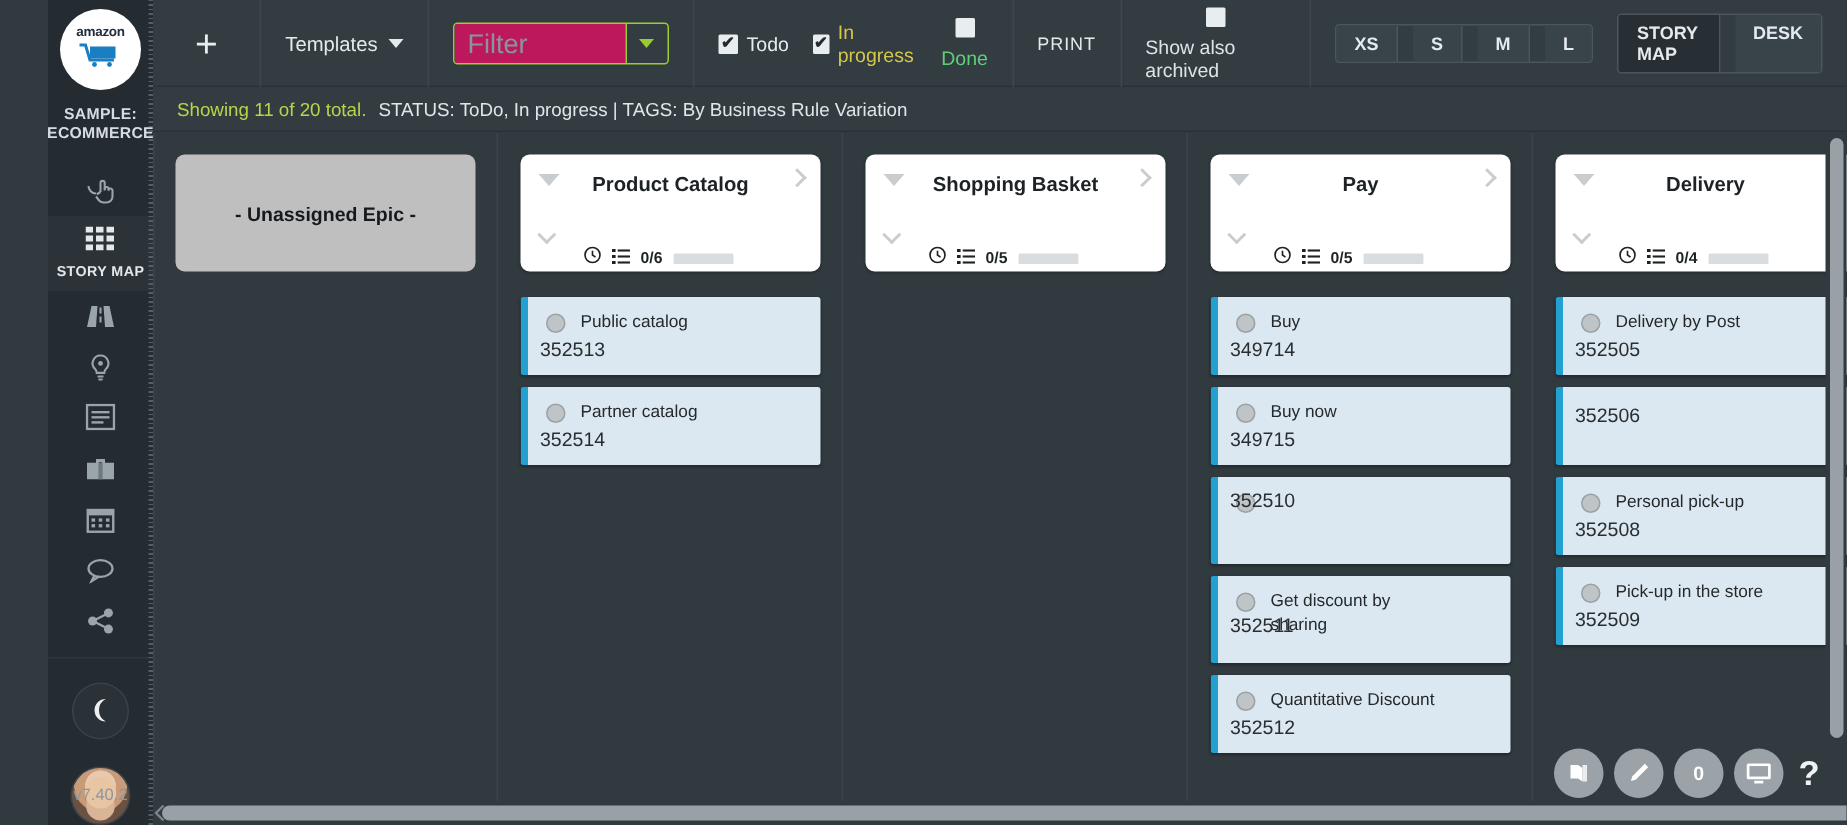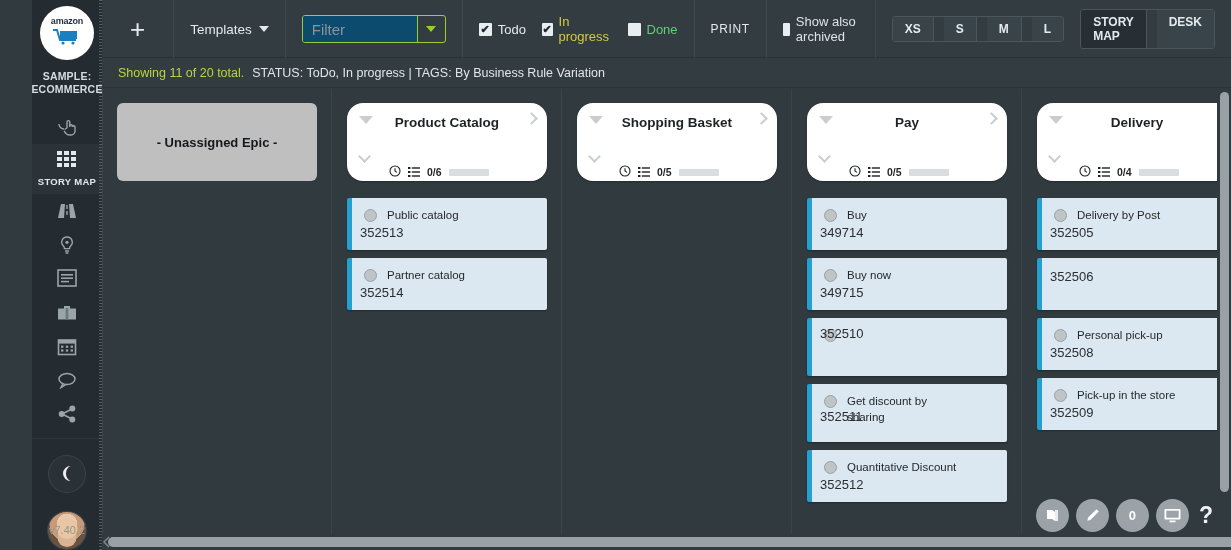--- a/index.html
+++ b/index.html
@@ -103,33 +103,33 @@
     padding: 0 12px;
   }
   .templates-btn { color: #e3e9ec; font-size: 13.5px; display: flex; align-items: center; gap: 7px; }
   .caret { width: 0; height: 0; border-left: 5px solid transparent; border-right: 5px solid transparent; border-top: 6px solid #e3e9ec; }
   .filter-box {
     display: flex; align-items: stretch;
     border: 1px solid #9acd32; border-radius: 3px;
     height: 28px; overflow: hidden;
   }
   .filter-input {
-    width: 114px; background: #0c4a6e; border: none; outline: none;
-    color: #cfd6da; font-size: 15px; padding: 0 9px;
+    width: 114px; background: #be185d; border: none; outline: none;
+    color: #cfd6da; font-size: 18px; padding: 0 9px;
     font-family: "Liberation Sans", sans-serif;
   }
   .filter-input::placeholder { color: #8b949a; }
   .filter-drop {
     width: 28px; border-left: 1px solid #9acd32;
     display: flex; align-items: center; justify-content: center;
   }
   .caret-green { width: 0; height: 0; border-left: 5px solid transparent; border-right: 5px solid transparent; border-top: 6px solid #9acd32; }
 
   .chk { display: flex; align-items: center; gap: 6px; margin-right: 16px; font-size: 13px; }
-  .chk:last-child { margin-right: 0; }
+  .chk:last-child { margin-right: 0; flex-direction: column; }
   .box {
     width: 13px; height: 13px; background: #e8edf0; border-radius: 1px;
     display: flex; align-items: center; justify-content: center;
     color: #222b30; font-size: 11px; line-height: 11px; font-weight: bold;
   }
   .lbl-todo { color: #e6ebee; }
   .lbl-prog { color: #d4c84a; }
   .lbl-done { color: #5fcf7a; }
   .lbl-arch { color: #dde3e7; font-size: 13px; }
   .print-btn { color: #e3e9ec; font-size: 12px; letter-spacing: 0.6px; }
@@ -174,21 +174,21 @@
   .col.noline::after { display: none; }
 
   .unassigned {
     height: 78px; border-radius: 6px;
     background: #bfbfbf;
     display: flex; align-items: center; justify-content: center;
     color: #16191c; font-size: 13px; font-weight: bold;
   }
 
   .epic {
-    height: 78px; border-radius: 16px; background: #fff;
+    height: 78px; border-radius: 6px; background: #fff;
     position: relative; padding: 9px 10px;
     box-shadow: 0 1px 2px rgba(0,0,0,0.25);
   }
   .epic-title {
     text-align: center; font-size: 13.5px; font-weight: bold; color: #1d2225;
     margin-top: 3px;
   }
   .tri-down {
     position: absolute; left: 12px; top: 13px;
     width: 0; height: 0;

